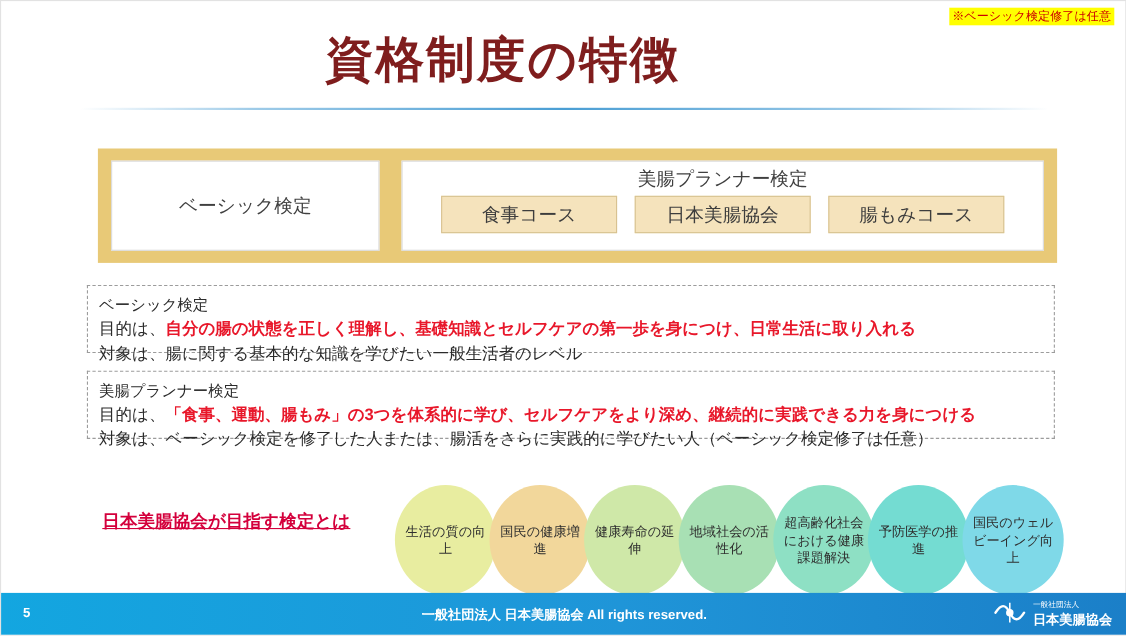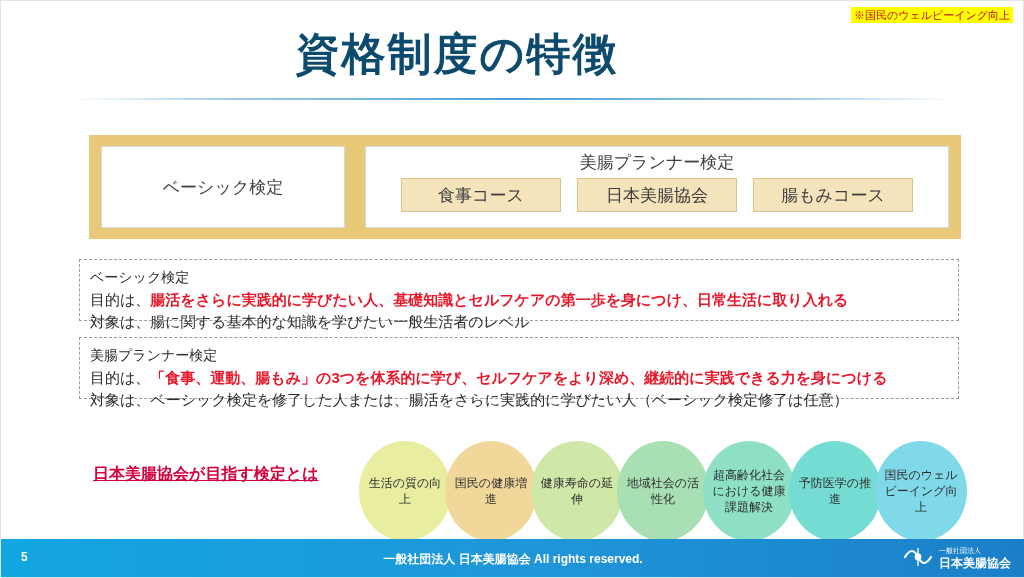--- a/index.html
+++ b/index.html
@@ -42,21 +42,21 @@
 
   
   #title {
     position: absolute;
     left: 0;
     top: 24px;
     width: 912px;
     text-align: center;
     font-size: 44px;
     font-weight: bold;
-    color: #0c4a6e;
+    color: #7f1d1d;
     letter-spacing: 2px;
   }
   #title-rule {
     position: absolute;
     left: 72px;
     top: 97px;
     width: 880px;
     height: 2px;
     background: linear-gradient(to right, #ffffff 0%, #9ecbe8 18%, #4a9ed4 50%, #9ecbe8 82%, #ffffff 100%);
   }
@@ -219,42 +219,42 @@
   #logo-mark { display: block; }
   #logo-text { line-height: 12px; }
   #logo-sub { font-size: 7px; display: block; }
   #logo-main { font-size: 12px; font-weight: bold; display: block; text-align: right; }
 </style>
 </head>
 <body>
 
 <div id="slide">
 
-  <div id="tax-note">※国民のウェルビーイング向上</div>
+  <div id="tax-note">※ベーシック検定修了は任意</div>
 
   <div id="title">資格制度の特徴</div>
   <div id="title-rule"></div>
 
   <div id="exam-band">
     <div id="basic-box">
       <span>ベーシック検定</span>
     </div>
     <div id="planner-box">
       <div id="planner-title">美腸プランナー検定</div>
       <div id="course-row">
         <div class="course-chip">食事コース</div>
         <div class="course-chip">日本美腸協会</div>
         <div class="course-chip">腸もみコース</div>
       </div>
     </div>
   </div>
 
   <div class="desc-block" id="desc-basic">
     <div class="desc-head">ベーシック検定</div>
-    <div class="desc-line"><span>目的は、</span><span class="em-red">腸活をさらに実践的に学びたい人、基礎知識とセルフケアの第一歩を身につけ、日常生活に取り入れる</span></div>
+    <div class="desc-line"><span>目的は、</span><span class="em-red">自分の腸の状態を正しく理解し、基礎知識とセルフケアの第一歩を身につけ、日常生活に取り入れる</span></div>
     <div class="desc-line">対象は、腸に関する基本的な知識を学びたい一般生活者のレベル</div>
   </div>
 
   <div class="desc-block" id="desc-planner">
     <div class="desc-head">美腸プランナー検定</div>
     <div class="desc-line"><span>目的は、</span><span class="em-red">「食事、運動、腸もみ」の3つを体系的に学び、セルフケアをより深め、継続的に実践できる力を身につける</span></div>
     <div class="desc-line">対象は、ベーシック検定を修了した人または、腸活をさらに実践的に学びたい人（ベーシック検定修了は任意）</div>
   </div>
 
   <div id="goal-label">日本美腸協会が目指す検定とは</div>

